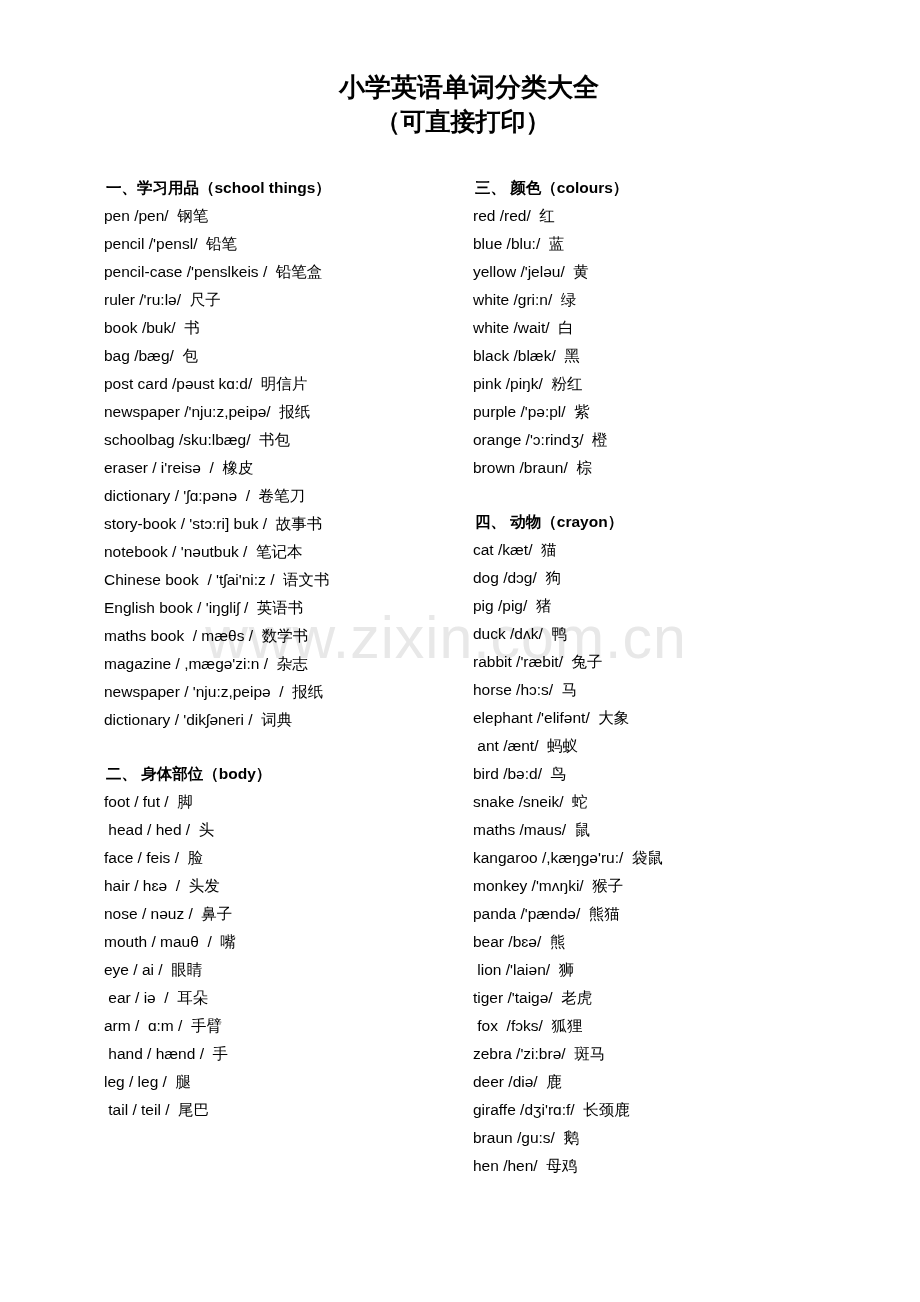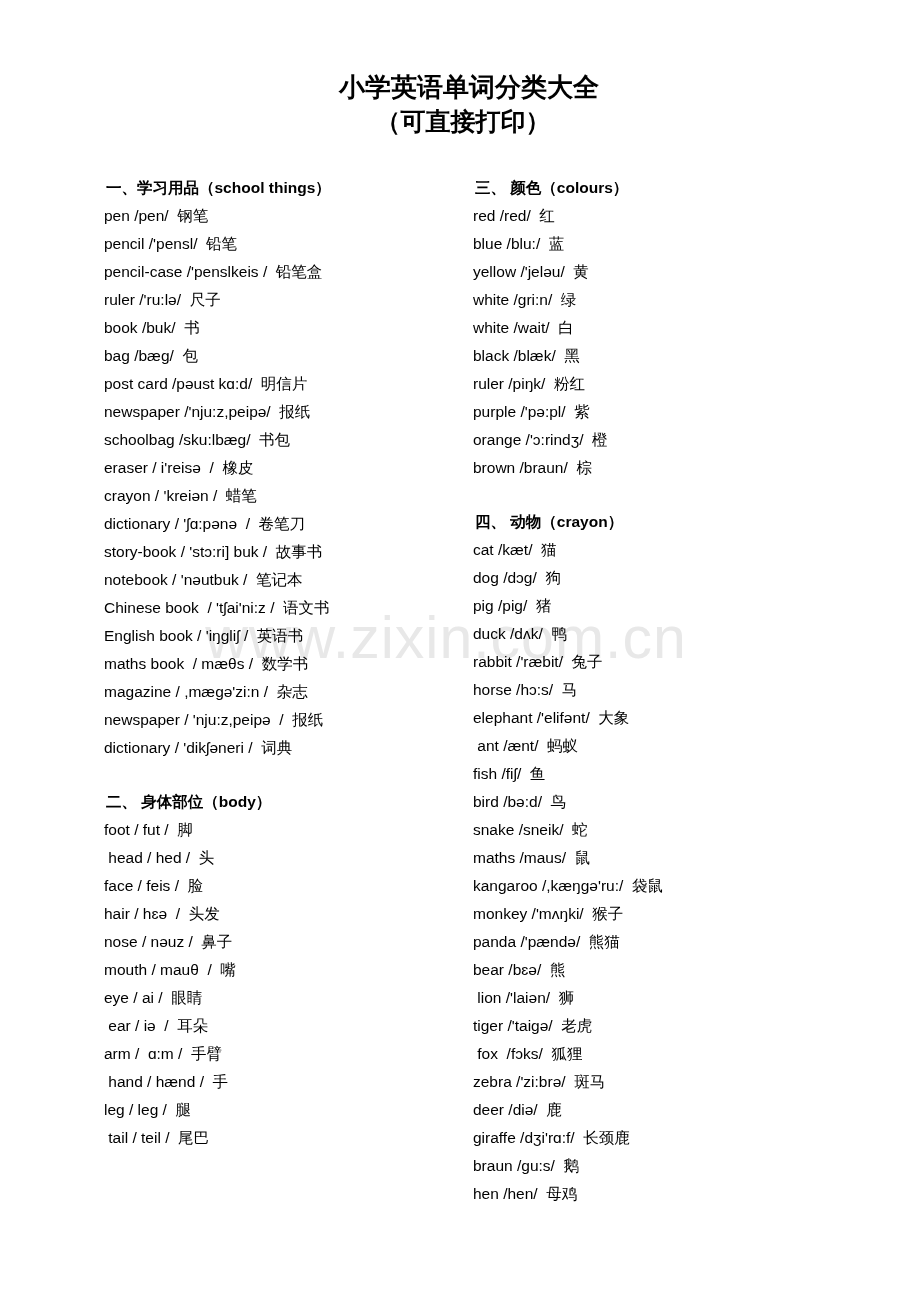--- a/index.html
+++ b/index.html
@@ -121,21 +121,20 @@
             <li class="word-item">pen /pen/  钢笔</li>
             <li class="word-item">pencil /'pensl/  铅笔</li>
             <li class="word-item">pencil-case /'penslkeis /  铅笔盒</li>
             <li class="word-item">ruler /'ru:lə/  尺子</li>
             <li class="word-item">book /buk/  书</li>
             <li class="word-item">bag /bæg/  包</li>
             <li class="word-item">post card /pəust kɑ:d/  明信片</li>
             <li class="word-item">newspaper /'nju:z,peipə/  报纸</li>
             <li class="word-item">schoolbag /sku:lbæg/  书包</li>
             <li class="word-item">eraser / i'reisə  /  橡皮</li>
-            <li class="word-item">crayon / 'kreiən /  蜡笔</li>
             <li class="word-item">dictionary / 'ʃɑ:pənə  /  卷笔刀</li>
             <li class="word-item">story-book / 'stɔ:ri] buk /  故事书</li>
             <li class="word-item">notebook / 'nəutbuk /  笔记本</li>
             <li class="word-item">Chinese book  / 'tʃai'ni:z /  语文书</li>
             <li class="word-item">English book / 'iŋgliʃ /  英语书</li>
             <li class="word-item">maths book  / mæθs /  数学书</li>
             <li class="word-item">magazine / ,mægə'zi:n /  杂志</li>
             <li class="word-item">newspaper / 'nju:z,peipə  /  报纸</li>
             <li class="word-item">dictionary / 'dikʃəneri /  词典</li>
           </ul>
@@ -161,38 +160,37 @@
     <div class="col col-right">
         <div class="section">
           <div class="section-heading">三、 颜色（colours）</div>
           <ul class="word-list">
             <li class="word-item">red /red/  红</li>
             <li class="word-item">blue /blu:/  蓝</li>
             <li class="word-item">yellow /'jeləu/  黄</li>
             <li class="word-item">white /gri:n/  绿</li>
             <li class="word-item">white /wait/  白</li>
             <li class="word-item">black /blæk/  黑</li>
-            <li class="word-item">ruler /piŋk/  粉红</li>
+            <li class="word-item">pink /piŋk/  粉红</li>
             <li class="word-item">purple /'pə:pl/  紫</li>
             <li class="word-item">orange /'ɔ:rindʒ/  橙</li>
             <li class="word-item">brown /braun/  棕</li>
           </ul>
         </div>
         <div class="section">
           <div class="section-heading">四、 动物（crayon）</div>
           <ul class="word-list">
             <li class="word-item">cat /kæt/  猫</li>
             <li class="word-item">dog /dɔg/  狗</li>
             <li class="word-item">pig /pig/  猪</li>
             <li class="word-item">duck /dʌk/  鸭</li>
             <li class="word-item">rabbit /'ræbit/  兔子</li>
             <li class="word-item">horse /hɔ:s/  马</li>
             <li class="word-item">elephant /'elifənt/  大象</li>
             <li class="word-item"> ant /ænt/  蚂蚁</li>
-            <li class="word-item">fish /fiʃ/  鱼</li>
             <li class="word-item">bird /bə:d/  鸟</li>
             <li class="word-item">snake /sneik/  蛇</li>
             <li class="word-item">maths /maus/  鼠</li>
             <li class="word-item">kangaroo /,kæŋgə'ru:/  袋鼠</li>
             <li class="word-item">monkey /'mʌŋki/  猴子</li>
             <li class="word-item">panda /'pændə/  熊猫</li>
             <li class="word-item">bear /bɛə/  熊</li>
             <li class="word-item"> lion /'laiən/  狮</li>
             <li class="word-item">tiger /'taigə/  老虎</li>
             <li class="word-item"> fox  /fɔks/  狐狸</li>

